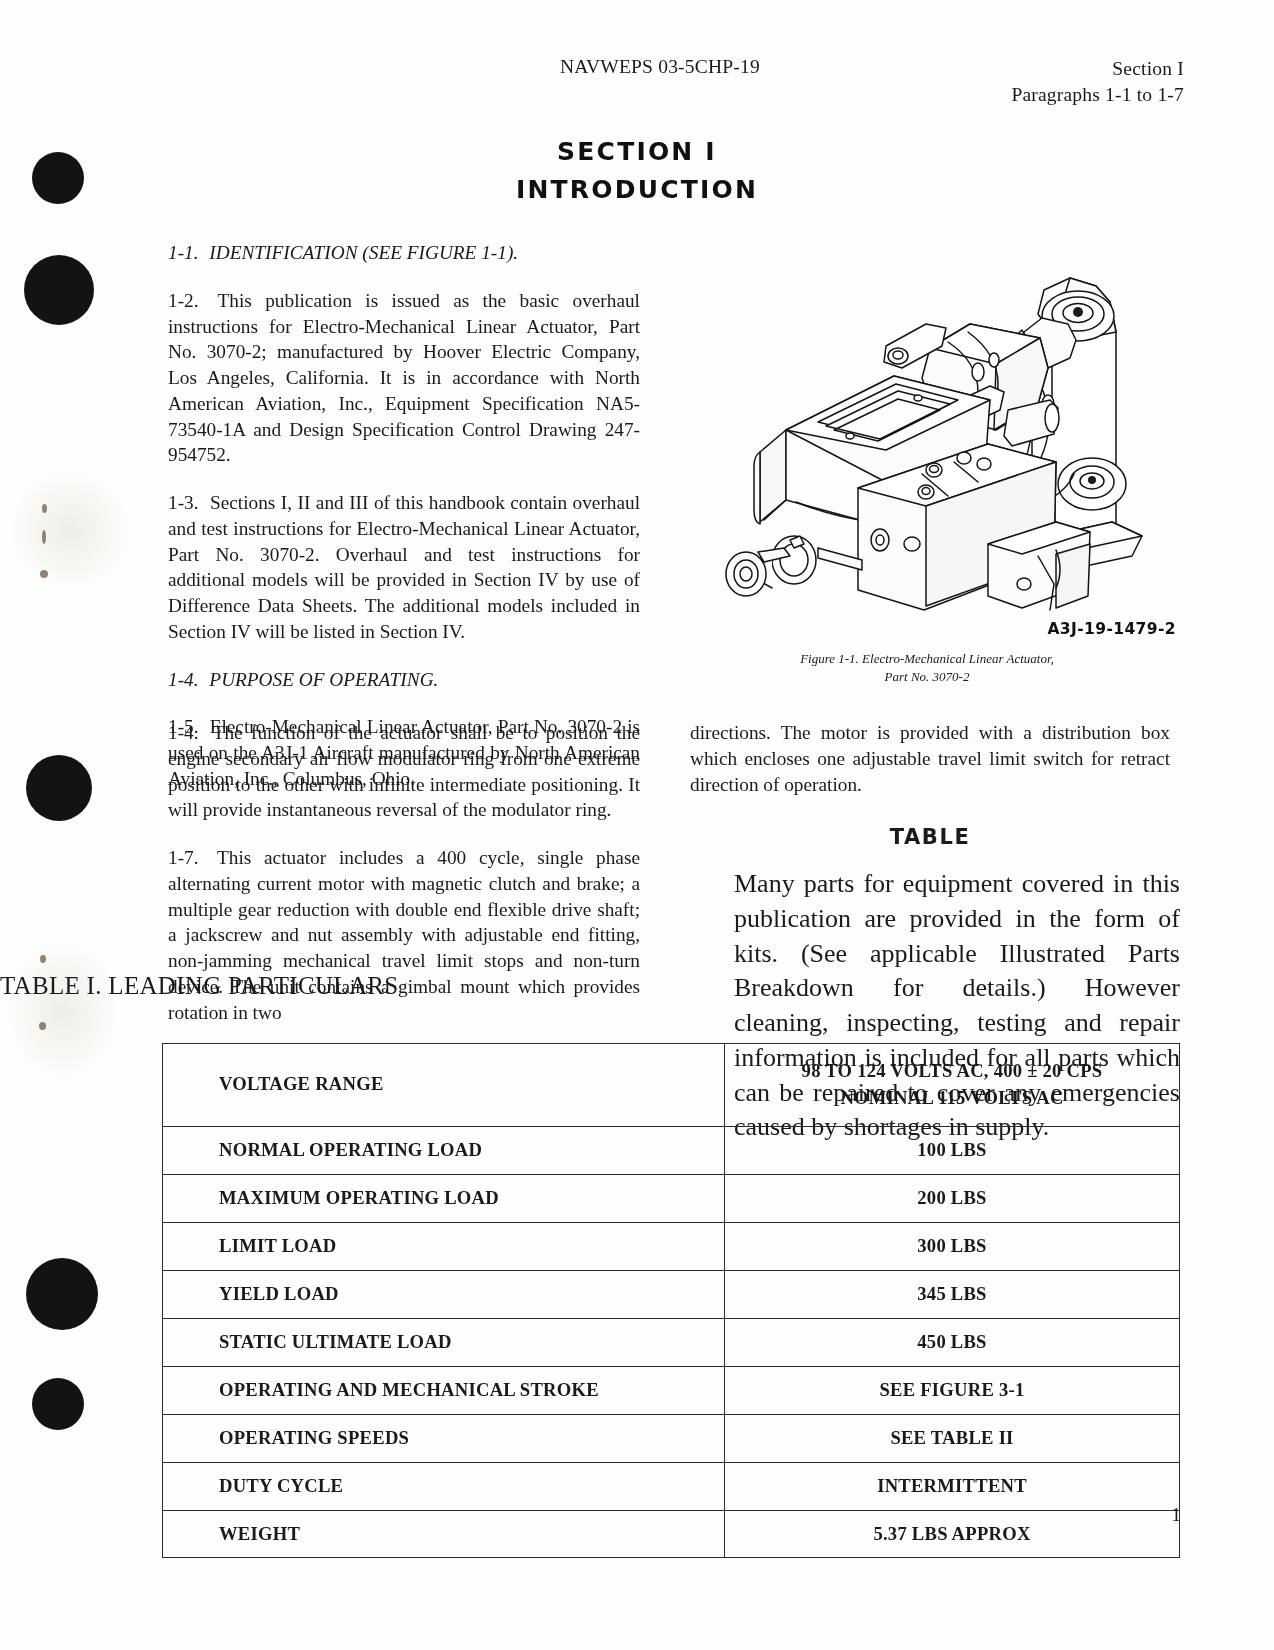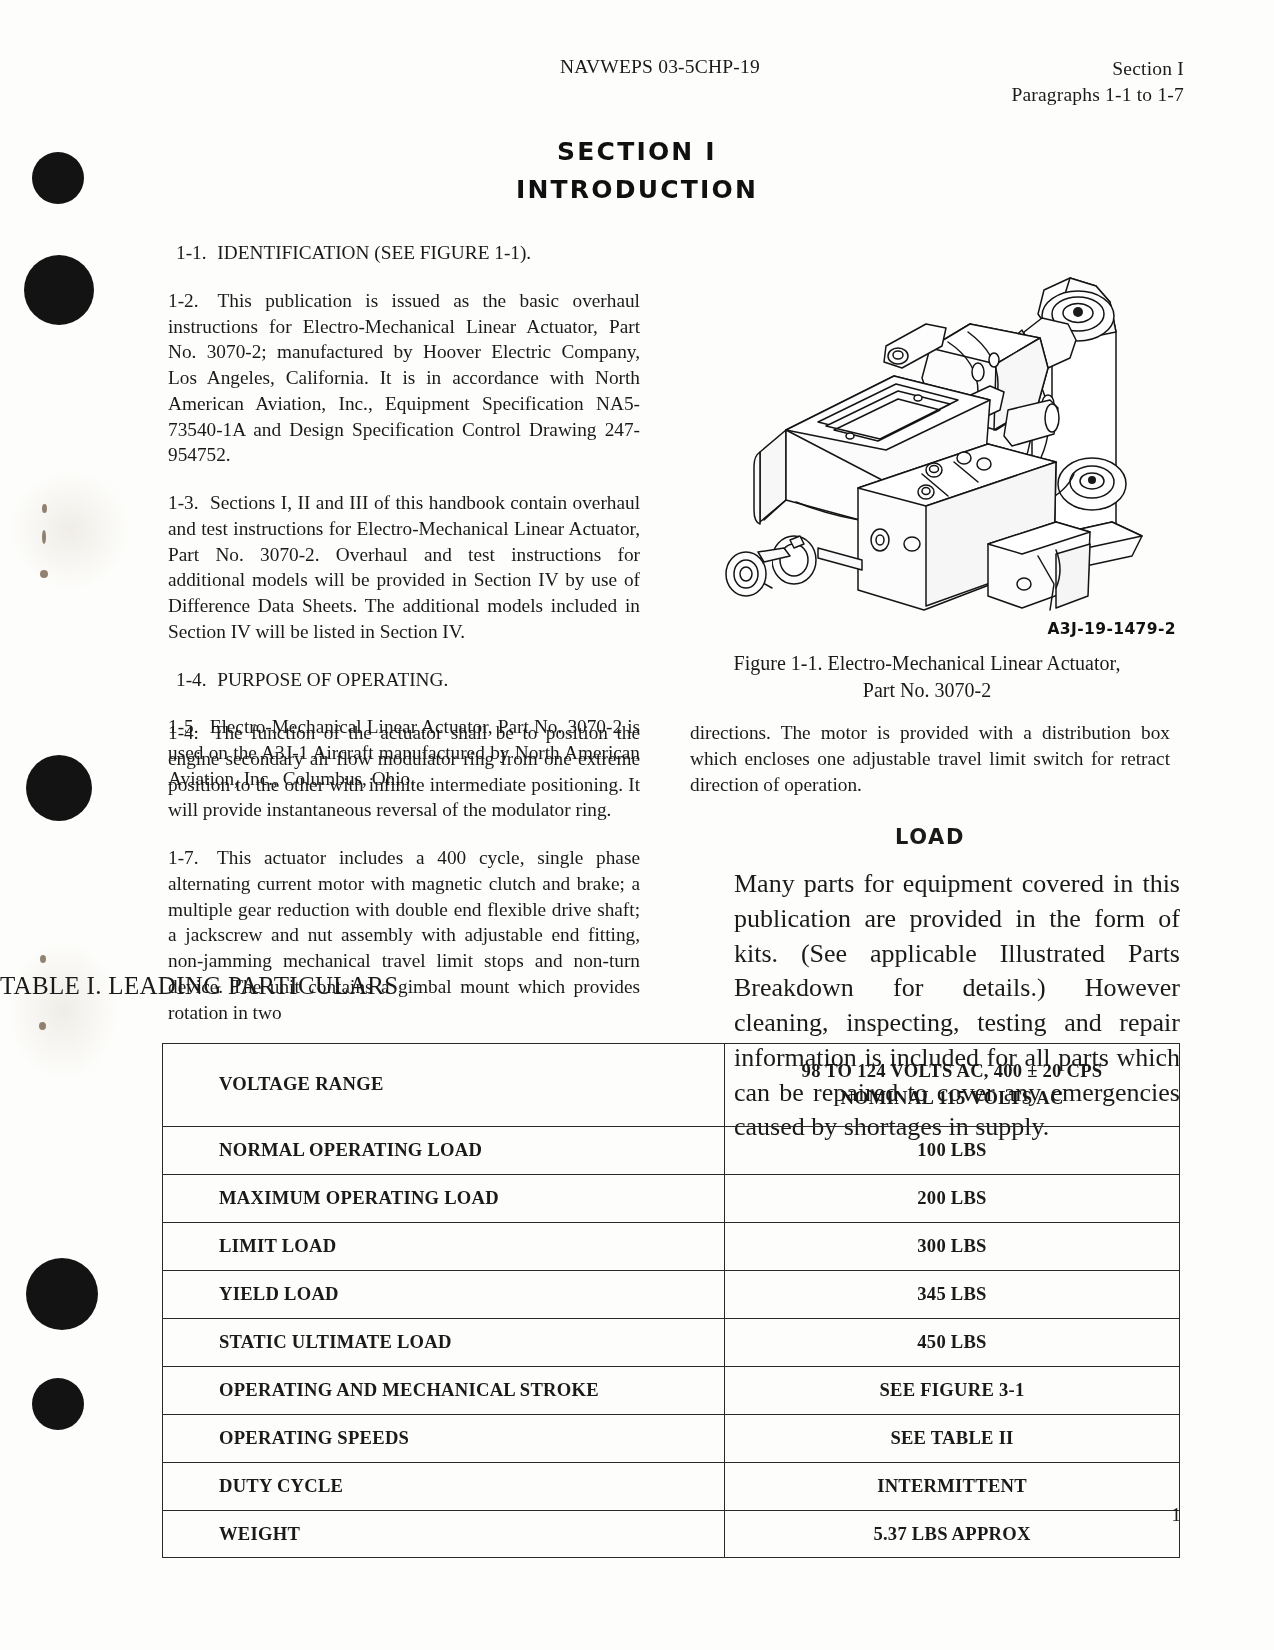--- a/index.html
+++ b/index.html
@@ -84,21 +84,21 @@
     position: absolute;
     top: 720px;
     left: 168px;
     width: 472px;
     font-size: 19.3px;
     line-height: 1.335;
     text-align: justify;
   }
   p.para { margin: 0 0 22px 0; }
   .pnum { margin-right: 6px; }
-  .heading-para { margin: 0 0 22px 8px; }
+  .heading-para { margin: 0 0 22px 0; font-style: italic; }
 
   
   .figure-wrap {
     position: absolute;
     top: 252px;
     left: 672px;
     width: 510px;
     height: 440px;
   }
   .fig-svg { position: absolute; top: 0; left: 0; }
@@ -111,22 +111,23 @@
     font-size: 15.5px;
     letter-spacing: .4px;
     color: #111;
   }
   .fig-caption {
     position: absolute;
     top: 398px;
     left: 0;
     width: 510px;
     text-align: center;
-    font-size: 20px;
+    font-size: 13px;
     line-height: 1.36;
+    font-style: italic;
   }
 
   
   .note-head {
     text-align: center;
     font-family: "DejaVu Sans", sans-serif;
     font-weight: bold;
     font-size: 21px;
     letter-spacing: 1.6px;
     margin: 26px 0 16px 0;
@@ -360,21 +361,21 @@
       <span>The function of the actuator shall be to position the engine secondary air flow modulator ring from one extreme position to the other with infinite intermediate positioning.  It will provide instantaneous reversal of the modulator ring.</span>
     </p>
     <p class="para">
       <span class="pnum">1-7.</span>
       <span>This actuator includes a 400 cycle, single phase alternating current motor with magnetic clutch and brake; a multiple gear reduction with double end flexible drive shaft; a jackscrew and nut assembly with adjustable end fitting, non-jamming mechanical travel limit stops and non-turn device. The unit contains a gimbal mount which provides rotation in two</span>
     </p>
   </div>
 
   <div class="colR-lower">
     <p class="para">directions.  The motor is provided with a distribution box which encloses one adjustable travel limit switch for retract direction of operation.</p>
-    <div class="note-head">LOAD</div>
+    <div class="note-head">TABLE</div>
     <p class="note-body">Many parts for equipment covered in this publication are provided in the form of kits. (See applicable Illustrated Parts Breakdown for details.)  However cleaning, inspecting, testing and repair information is included for all parts which can be repaired to cover any emergencies caused by shortages in supply.</p>
   </div>
 
   <div class="tbl-title">TABLE I.  LEADING PARTICULARS</div>
   <table class="particulars">
     <tbody>
       <tr class="tall">
         <td class="cell-label">VOLTAGE RANGE</td>
         <td class="cell-value">
           <span class="val-line">98 TO 124 VOLTS AC, 400 ± 20 CPS</span>

